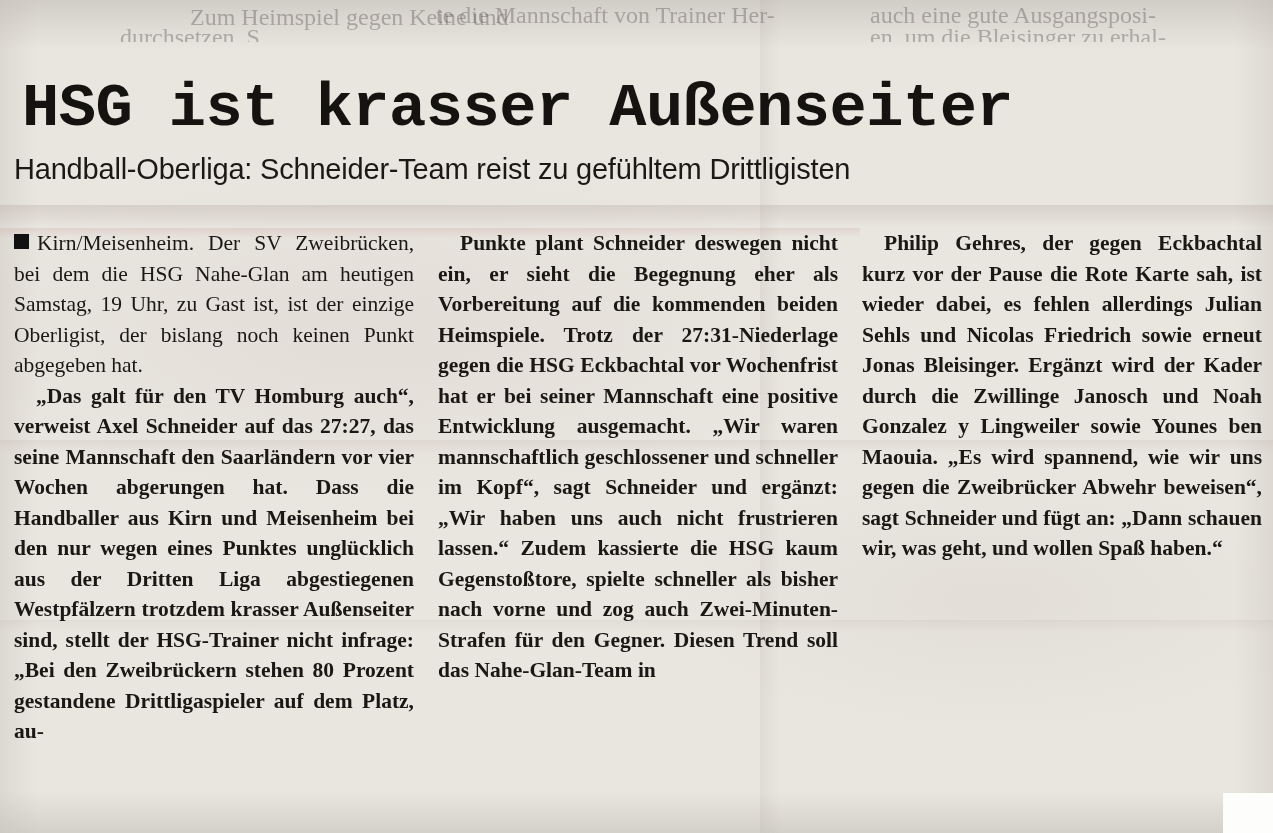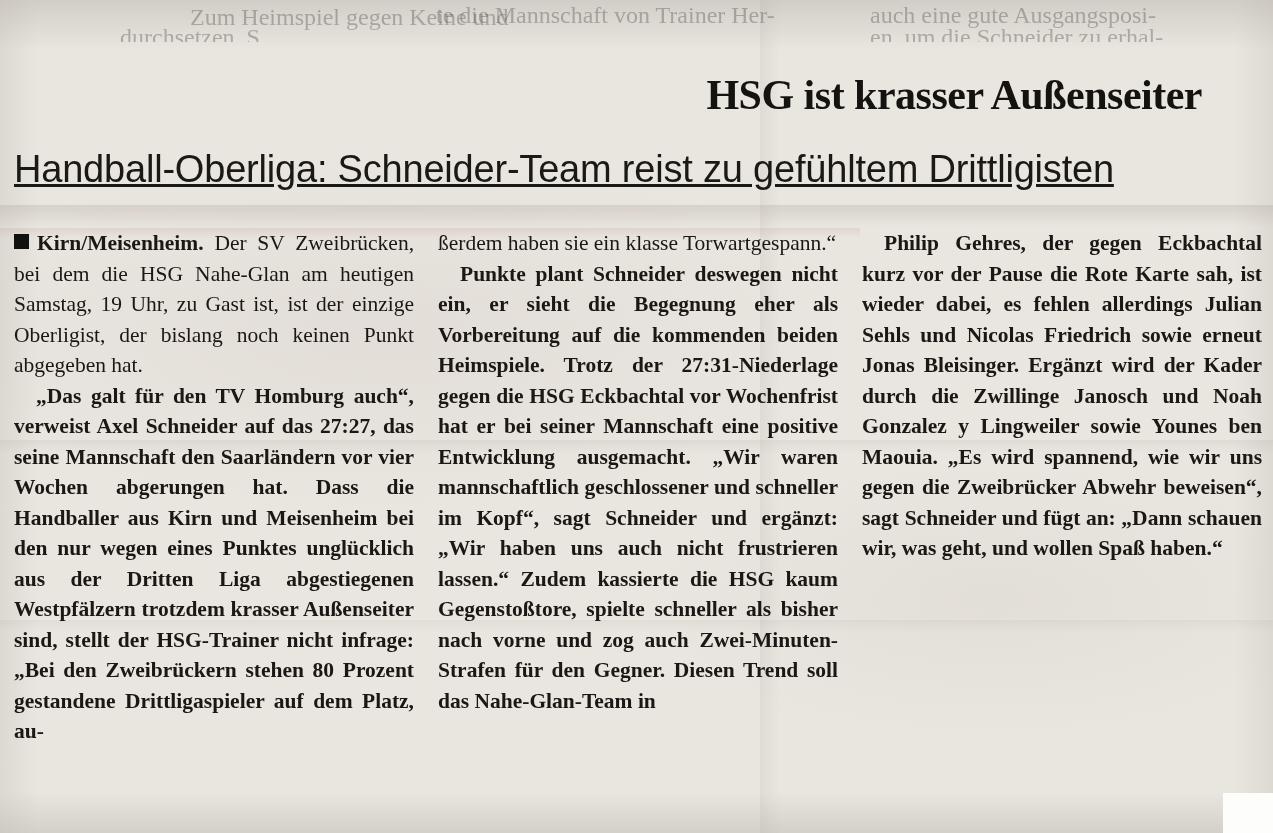--- a/index.html
+++ b/index.html
@@ -64,39 +64,37 @@
   .bleed .b2 { left: 190px; top: 4px; }
   .bleed .b3 { left: 870px; }
   .bleed .b4 { left: 870px; top: 24px; }
   .bleed .b5 { left: 120px; top: 24px; }
 
   .headline {
     position: absolute;
     left: 22px;
     top: 34px;
     width: 1180px;
-    font-family: Liberation Serif, serif;
+    font-family: Liberation Mono, monospace;
     font-weight: bold;
-    font-size: 42px;
+    font-size: 62px;
     line-height: 66px;
     letter-spacing: -0.5px;
     color: #15130f;
-    text-align: right;
   }
   .subhead {
     position: absolute;
     left: 14px;
     top: 152px;
     width: 1200px;
     font-family: "Liberation Sans", sans-serif;
-    font-size: 38px;
+    font-size: 29px;
     line-height: 34px;
     color: #1b1915;
     letter-spacing: -0.2px;
-    text-decoration: underline;
   }
 
   .columns {
     position: absolute;
     left: 14px;
     top: 228px;
     width: 1248px;
     display: flex;
     gap: 24px;
   }
@@ -119,21 +117,21 @@
   }
   .lead-mark {
     display: inline-block;
     width: 15px;
     height: 15px;
     background: #111;
     margin-right: 8px;
     vertical-align: 1px;
   }
   .lead-label {
-    font-weight: bold;
+    font-weight: normal;
   }
   .white-box {
     position: absolute;
     right: 0;
     bottom: 0;
     width: 50px;
     height: 40px;
     background: #fdfdfb;
   }
 </style>
@@ -145,40 +143,39 @@
   <div class="crease c1"></div>
   <div class="crease c2"></div>
   <div class="crease c3"></div>
   <div class="crease c4"></div>
   <div class="crease c5"></div>
 
   <div class="bleed">
     <span class="b-col b1">te die Mannschaft von Trainer Her-</span>
     <span class="b-col b2">Zum Heimspiel gegen Keine und</span>
     <span class="b-col b3">auch eine gute Ausgangsposi-</span>
-    <span class="b-col b4">en, um die Schneider zu erhal-</span>
+    <span class="b-col b4">en, um die Bleisinger zu erhal-</span>
     <span class="b-col b5">durchsetzen, S.</span>
   </div>
 
   <h1 class="headline">HSG ist krasser Außenseiter</h1>
 
   <div class="subhead">Handball-Oberliga: Schneider-Team reist zu gefühltem Drittligisten</div>
 
   <div class="columns">
 
     <div class="col">
       <p>
         <span class="lead-mark"></span><span class="lead-label">Kirn/Meisenheim.</span>
         <span>Der SV Zweibrücken, bei dem die HSG Nahe-Glan am heutigen Samstag, 19 Uhr, zu Gast ist, ist der einzige Oberligist, der bislang noch keinen Punkt abgegeben hat.</span>
       </p>
       <p class="indent">„Das galt für den TV Homburg auch“, verweist Axel Schneider auf das 27:27, das seine Mannschaft den Saarländern vor vier Wochen abgerungen hat. Dass die Handballer aus Kirn und Meisenheim bei den nur wegen eines Punktes unglücklich aus der Dritten Liga abgestiegenen Westpfälzern trotzdem krasser Außenseiter sind, stellt der HSG-Trainer nicht infrage: „Bei den Zweibrückern stehen 80 Prozent gestandene Drittligaspieler auf dem Platz, au-</p>
     </div>
 
     <div class="col">
-      <p>ßerdem haben sie ein klasse Torwartgespann.“</p>
       <p class="indent">Punkte plant Schneider deswegen nicht ein, er sieht die Begegnung eher als Vorbereitung auf die kommenden beiden Heimspiele. Trotz der 27:31-Niederlage gegen die HSG Eckbachtal vor Wochenfrist hat er bei seiner Mannschaft eine positive Entwicklung ausgemacht. „Wir waren mannschaftlich geschlossener und schneller im Kopf“, sagt Schneider und ergänzt: „Wir haben uns auch nicht frustrieren lassen.“ Zudem kassierte die HSG kaum Gegenstoßtore, spielte schneller als bisher nach vorne und zog auch Zwei-Minuten-Strafen für den Gegner. Diesen Trend soll das Nahe-Glan-Team in</p>
     </div>
 
     <div class="col">
       <p class="indent">Philip Gehres, der gegen Eckbachtal kurz vor der Pause die Rote Karte sah, ist wieder dabei, es fehlen allerdings Julian Sehls und Nicolas Friedrich sowie erneut Jonas Bleisinger. Ergänzt wird der Kader durch die Zwillinge Janosch und Noah Gonzalez y Lingweiler sowie Younes ben Maouia. „Es wird spannend, wie wir uns gegen die Zweibrücker Abwehr beweisen“, sagt Schneider und fügt an: „Dann schauen wir, was geht, und wollen Spaß haben.“</p>
     </div>
 
   </div>
 
   <div class="white-box"></div>

